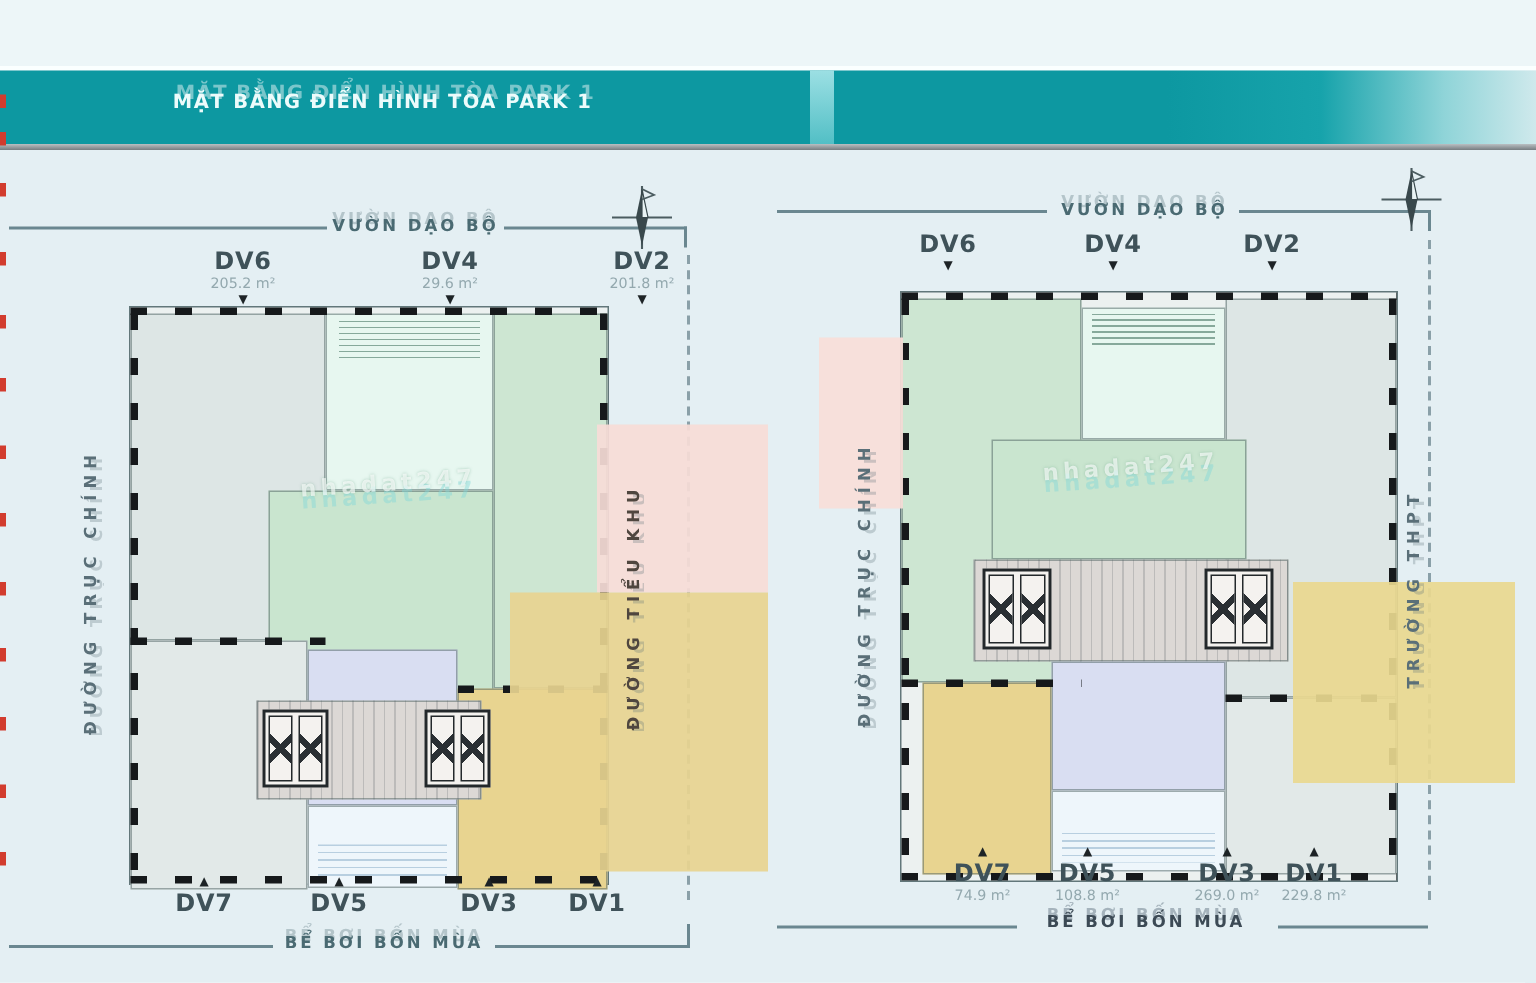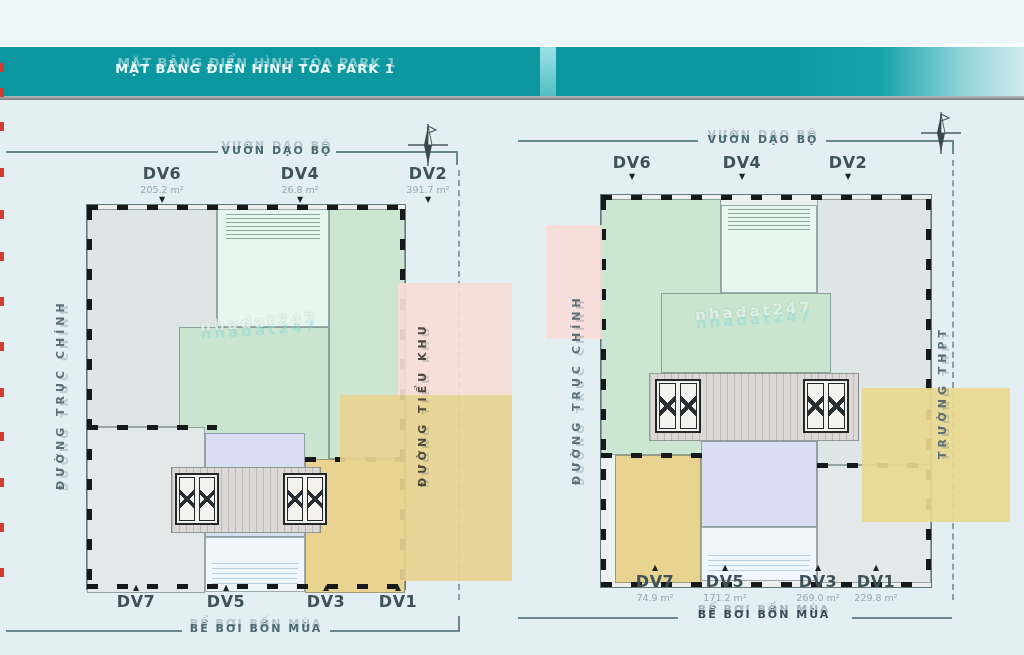--- a/index.html
+++ b/index.html
@@ -109,26 +109,26 @@
       <polyline points="23,6 31,10 23,13" fill="none" stroke="#4b5c60" stroke-width="1.2"></polyline>
     </svg>
 
     <div class="ulabel" style="left:122px;top:164px">
       <div class="uid">DV6</div>
       <div class="uarea">205.2 m²</div>
       <div class="tri">▼</div>
     </div>
     <div class="ulabel" style="left:260px;top:164px">
       <div class="uid">DV4</div>
-      <div class="uarea">26.8 m²</div>
+      <div class="uarea">29.6 m²</div>
       <div class="tri">▼</div>
     </div>
     <div class="ulabel" style="left:388px;top:164px">
       <div class="uid">DV2</div>
-      <div class="uarea">391.7 m²</div>
+      <div class="uarea">201.8 m²</div>
       <div class="tri">▼</div>
     </div>
 
     <div class="planbody" style="left:86px;top:204px;width:318px;height:384px">
       <div class="blk tx" style="left:0;top:4px;width:130px;height:218px;background:#dde6e5"></div>
       <div class="blk" style="left:130px;top:4px;width:112px;height:118px;background:#e7f7f0">
         <div class="louver" style="left:8px;top:4px;right:8px;height:26px"></div>
       </div>
       <div class="blk tx" style="left:242px;top:4px;width:76px;height:250px;background:#cde6d2"></div>
       <div class="blk tx" style="left:92px;top:122px;width:150px;height:140px;background:#c9e5cf"></div>
@@ -261,21 +261,21 @@
     <div class="vlabel" style="left:936px;top:285px;height:215px">TRƯỜNG THPT</div>
 
     <div class="ulabel" style="left:620px;top:564px;width:70px">
       <div class="tri">▲</div>
       <div class="uid">DV7</div>
       <div class="uarea">74.9 m²</div>
     </div>
     <div class="ulabel" style="left:690px;top:564px;width:70px">
       <div class="tri">▲</div>
       <div class="uid">DV5</div>
-      <div class="uarea">171.2 m²</div>
+      <div class="uarea">108.8 m²</div>
     </div>
     <div class="ulabel" style="left:783px;top:564px;width:70px">
       <div class="tri">▲</div>
       <div class="uid">DV3</div>
       <div class="uarea">269.0 m²</div>
     </div>
     <div class="ulabel" style="left:841px;top:564px;width:70px">
       <div class="tri">▲</div>
       <div class="uid">DV1</div>
       <div class="uarea">229.8 m²</div>

